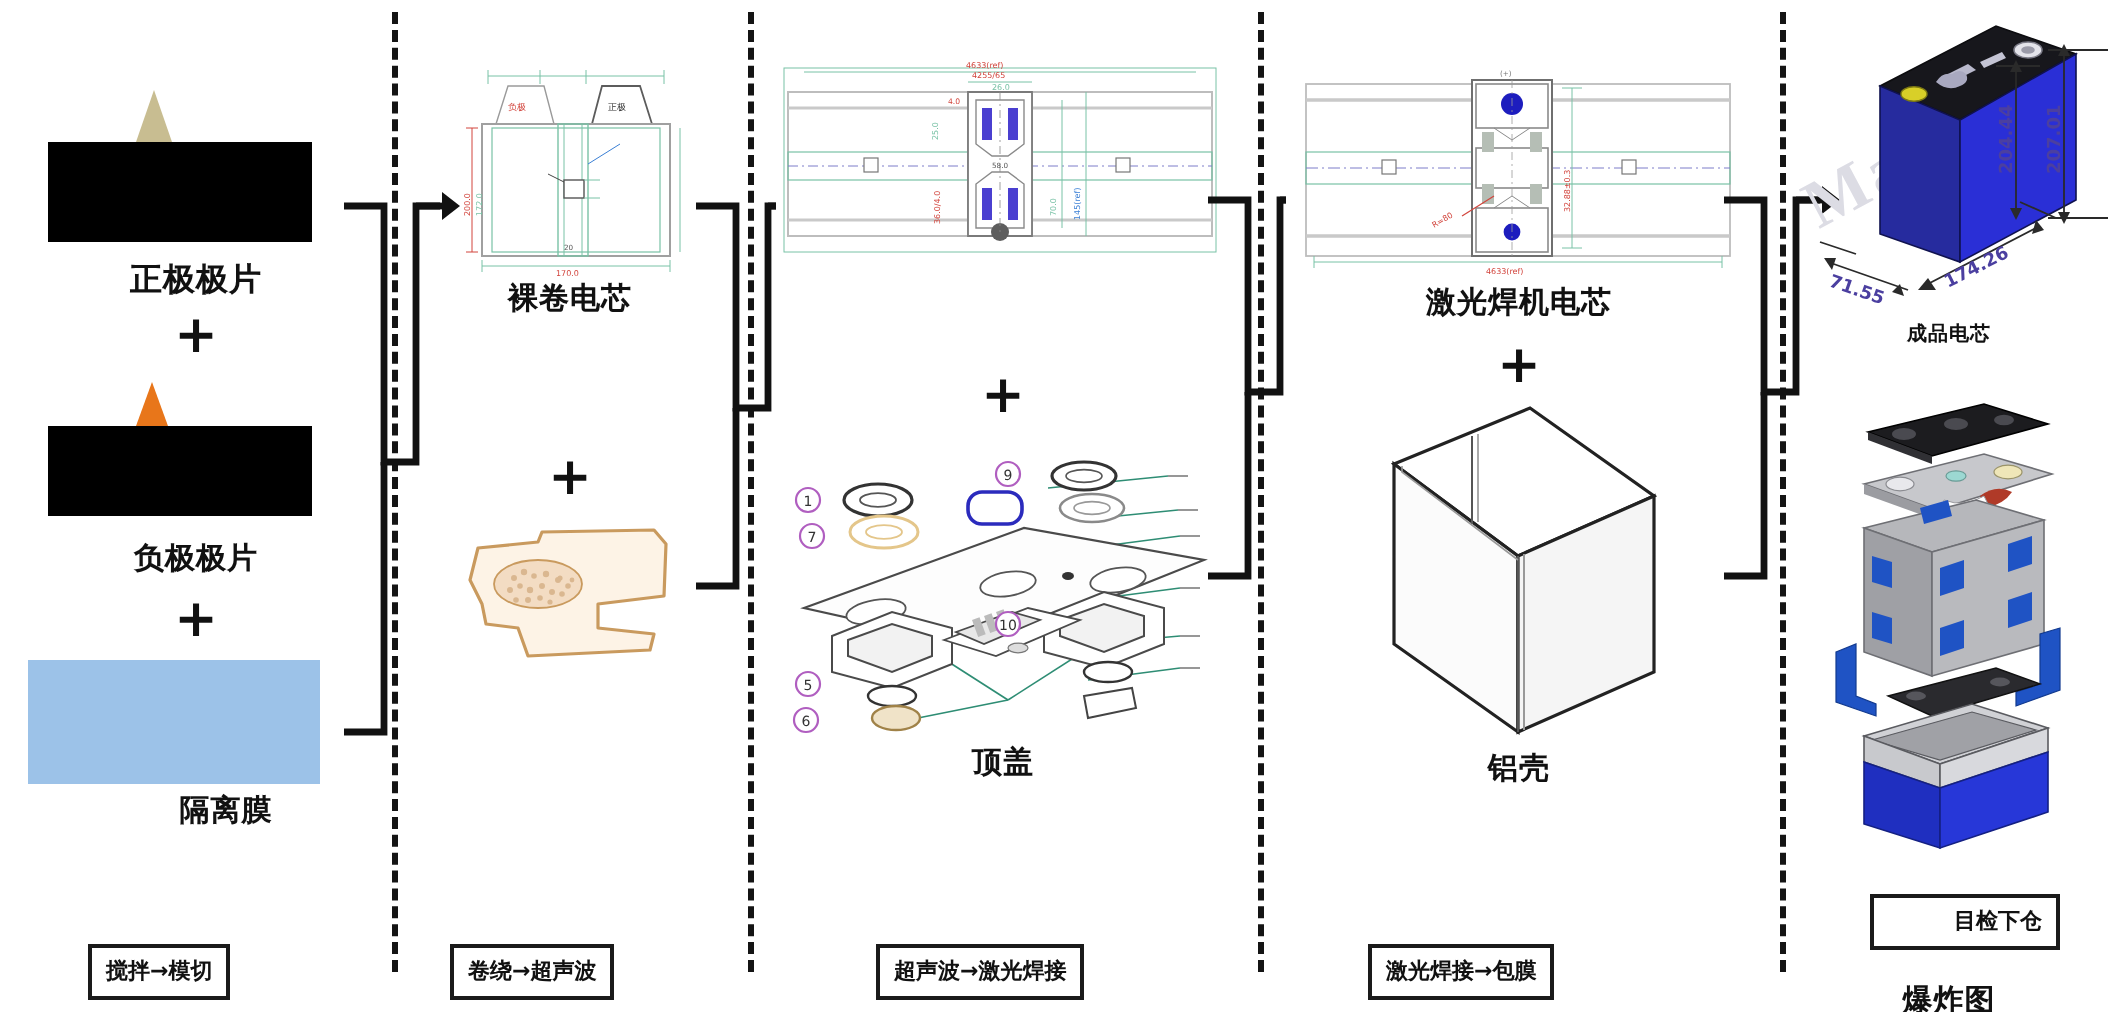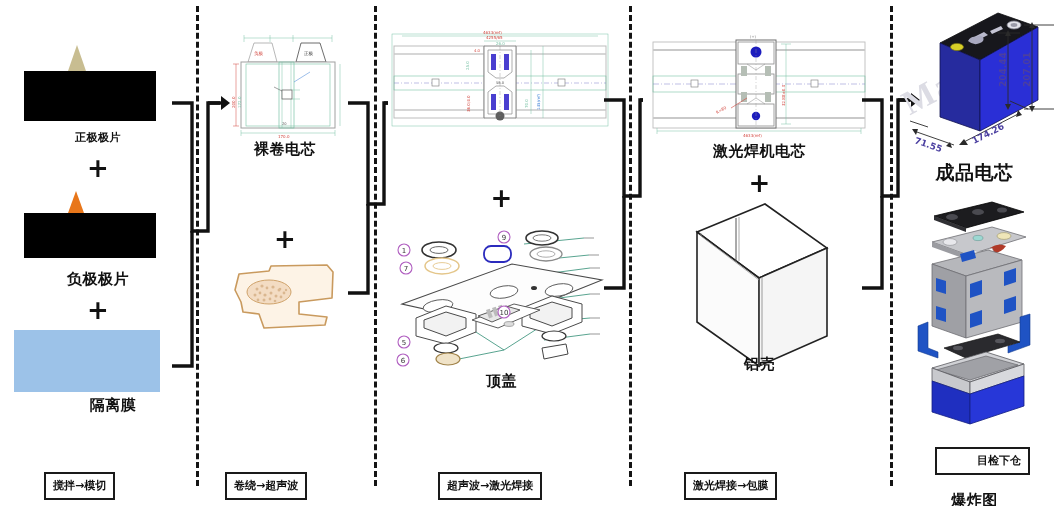--- a/index.html
+++ b/index.html
@@ -103,21 +103,21 @@
   <div class="divider" style="left:374px;"></div>
   <div class="divider" style="left:629px;"></div>
   <div class="divider" style="left:890px;"></div>
 
   <div class="abs" style="left:0;top:0;width:196px;height:460px;">
 
     <div style="position:absolute;left:24px;top:45px;width:132px;height:85px;">
       <div class="el-tab tab-tan" style="left:44px;top:0;"></div>
       <div class="el-block" style="left:0;top:26px;width:132px;height:50px;"></div>
     </div>
-    <div class="caption" style="left:0;top:130px;width:196px;font-size:11px;">正极极片</div>
+    <div class="caption" style="left:0;top:130px;width:196px;font-size:16px;">正极极片</div>
 
     <div class="plus" style="left:0;top:155px;width:196px;font-size:26px;">+</div>
 
     <div style="position:absolute;left:24px;top:188px;width:132px;height:85px;">
       <div class="el-tab tab-orange" style="left:44px;top:3px;"></div>
       <div class="el-block" style="left:0;top:25px;width:132px;height:45px;"></div>
     </div>
     <div class="caption" style="left:0;top:270px;width:196px;font-size:15px;">负极极片</div>
 
     <div class="plus" style="left:0;top:297px;width:196px;font-size:26px;">+</div>
@@ -447,21 +447,21 @@
         <polygon points="72,78 140,48 140,136 72,166" fill="#f5f5f5" stroke="#222" stroke-width="1.6"></polygon>
 
         <line x1="72" y1="78" x2="72" y2="166" stroke="#555" stroke-width="1"></line>
         <line x1="75" y1="77" x2="75" y2="165" stroke="#999" stroke-width="1"></line>
         <line x1="49" y1="18" x2="49" y2="62" stroke="#555" stroke-width="1"></line>
         <line x1="52" y1="17" x2="52" y2="61" stroke="#aaa" stroke-width="1"></line>
 
         <polyline points="14,33 14,36 72,80" fill="none" stroke="#999" stroke-width="0.8"></polyline>
       </svg>
     </div>
-    <div class="caption" style="left:0;top:355px;width:261px;font-size:15px;">铝壳</div>
+    <div class="caption" style="left:0;top:375px;width:261px;font-size:15px;">铝壳</div>
   </div>
 
   <div class="brk" style="left:858px;top:88px;width:62px;height:300px;">
     <svg width="62" height="300" viewBox="0 0 62 300">
       <path d="M4 12 L24 12 L24 108 L40 108 L40 12 L52 12" fill="none" stroke="#111" stroke-width="3.4"></path>
       <path d="M4 200 L24 200 L24 108" fill="none" stroke="#111" stroke-width="3.4"></path>
       <g>
         <path d="M40 12 L56 12" stroke="#111" stroke-width="3.4" fill="none"></path>
         <polygon points="53,5 62,12 53,19" fill="#111"></polygon>
       </g>
@@ -516,21 +516,21 @@
 
         <g stroke="#2a2a2a" stroke-width="0.9" fill="none">
           <line x1="12" y1="126" x2="52" y2="140"></line>
           <line x1="8" y1="116" x2="26" y2="122"></line>
         </g>
         <polygon points="16,124 14,130 10,124" fill="#2a2a2a"></polygon>
         <polygon points="48,137 50,143 44,141" fill="#2a2a2a"></polygon>
         <text class="dimtxt" transform="translate(12,138) rotate(19)">71.55</text>
       </svg>
     </div>
-    <div class="caption" style="left:0;top:160px;width:169px;font-size:19px;">成品电芯</div>
+    <div class="caption" style="left:0;top:160px;width:169px;font-size:10px;">成品电芯</div>
 
     <div class="iso" style="left:22px;top:198px;width:130px;height:235px;">
       <svg width="130" height="235" viewBox="0 0 130 235">
 
         <polygon points="22,18 80,4 112,14 54,30" fill="#1c1c1f" stroke="#000" stroke-width="0.8"></polygon>
         <polygon points="22,18 54,30 54,34 22,22" fill="#303034"></polygon>
         <ellipse cx="40" cy="19" rx="6" ry="3" fill="#4a4a50"></ellipse>
         <ellipse cx="66" cy="14" rx="6" ry="3" fill="#4a4a50"></ellipse>
         <ellipse cx="90" cy="12" rx="5" ry="2.6" fill="#4a4a50"></ellipse>
 

